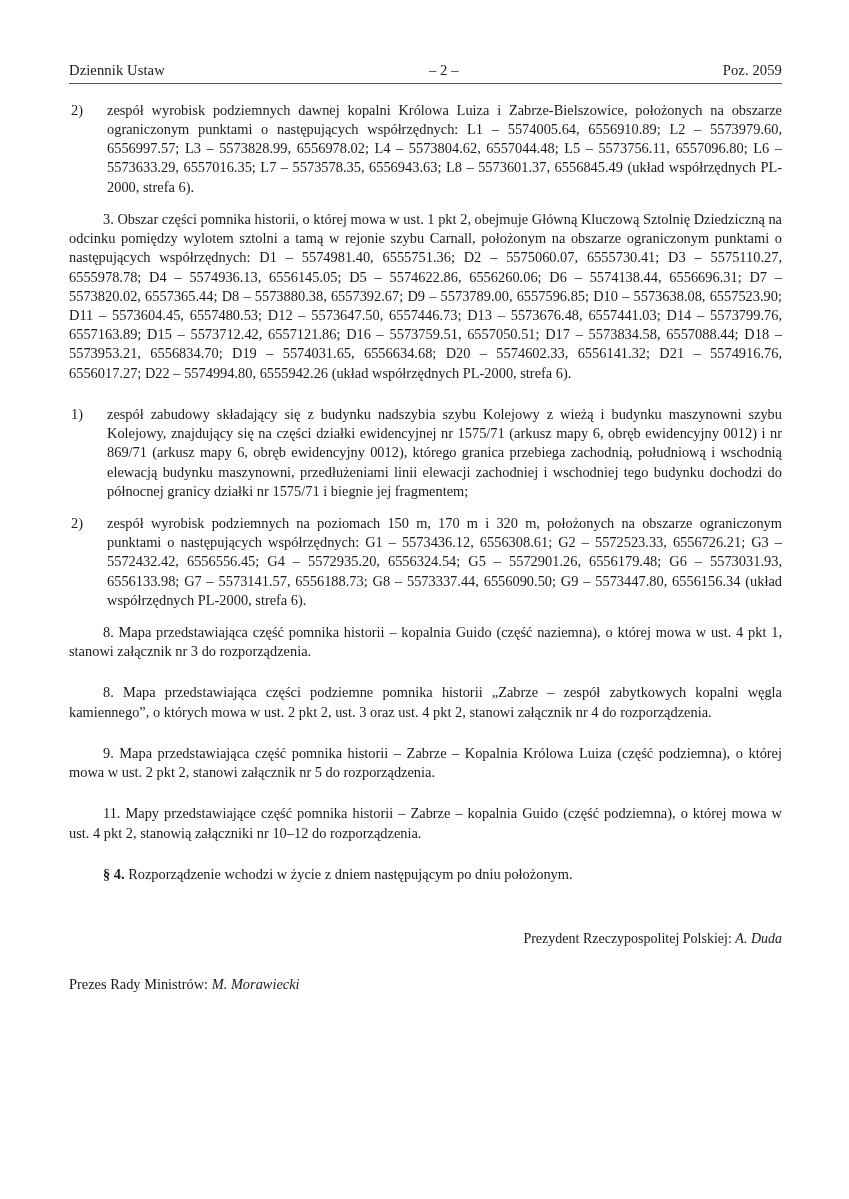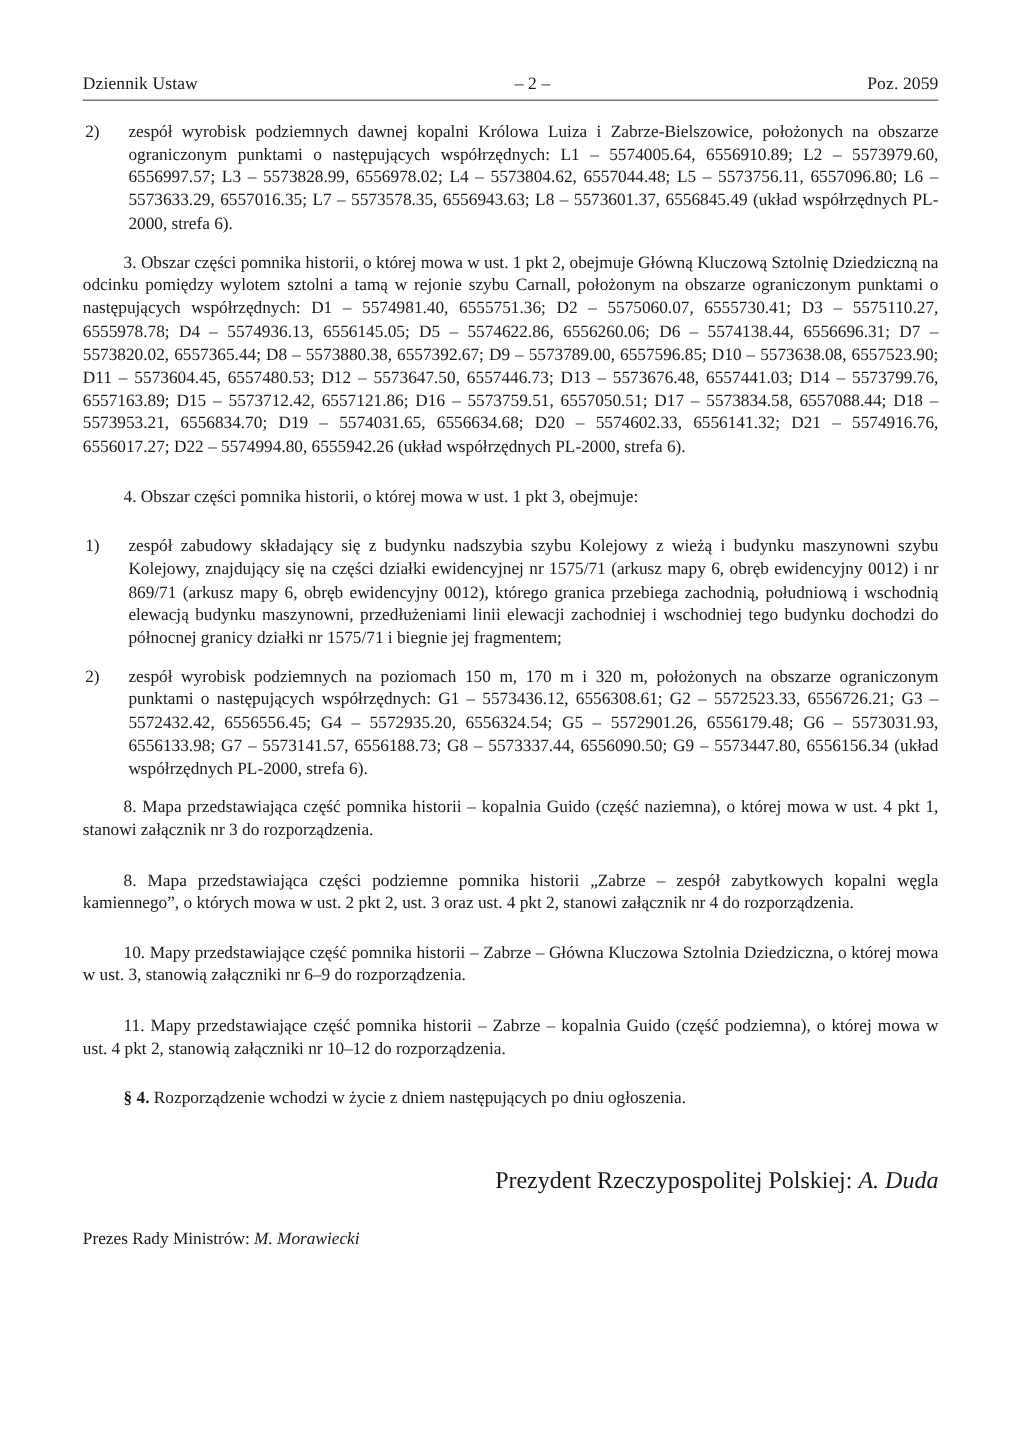--- a/index.html
+++ b/index.html
@@ -74,21 +74,21 @@
     text-align: justify;
   }
   .para.loose { margin-bottom: 22px; }
 
   .para b { font-weight: bold; }
 
   
   .sig-right {
     margin-top: 46px;
     text-align: right;
-    font-size: 20px;
+    font-size: 14px;
   }
   .sig-left {
     margin-top: 26px;
     text-align: left;
     font-size: 14.4px;
   }
   .ital { font-style: italic; }
 </style>
 </head>
 <body>
@@ -103,37 +103,36 @@
 
   <div class="content">
 
     <div class="listitem">
       <span class="marker">2)</span>
       <span class="itemtext">zespół wyrobisk podziemnych dawnej kopalni Królowa Luiza i Zabrze-Bielszowice, położonych na obszarze ograniczonym punktami o następujących współrzędnych: L1 – 5574005.64, 6556910.89; L2 – 5573979.60, 6556997.57; L3 – 5573828.99, 6556978.02; L4 – 5573804.62, 6557044.48; L5 – 5573756.11, 6557096.80; L6 – 5573633.29, 6557016.35; L7 – 5573578.35, 6556943.63; L8 – 5573601.37, 6556845.49 (układ współrzędnych PL-2000, strefa 6).</span>
     </div>
 
     <div class="para loose">3. Obszar części pomnika historii, o której mowa w ust. 1 pkt 2, obejmuje Główną Kluczową Sztolnię Dziedziczną na odcinku pomiędzy wylotem sztolni a tamą w rejonie szybu Carnall, położonym na obszarze ograniczonym punktami o następujących współrzędnych: D1 – 5574981.40, 6555751.36; D2 – 5575060.07, 6555730.41; D3 – 5575110.27, 6555978.78; D4 – 5574936.13, 6556145.05; D5 – 5574622.86, 6556260.06; D6 – 5574138.44, 6556696.31; D7 – 5573820.02, 6557365.44; D8 – 5573880.38, 6557392.67; D9 – 5573789.00, 6557596.85; D10 – 5573638.08, 6557523.90; D11 – 5573604.45, 6557480.53; D12 – 5573647.50, 6557446.73; D13 – 5573676.48, 6557441.03; D14 – 5573799.76, 6557163.89; D15 – 5573712.42, 6557121.86; D16 – 5573759.51, 6557050.51; D17 – 5573834.58, 6557088.44; D18 – 5573953.21, 6556834.70; D19 – 5574031.65, 6556634.68; D20 – 5574602.33, 6556141.32; D21 – 5574916.76, 6556017.27; D22 – 5574994.80, 6555942.26 (układ współrzędnych PL-2000, strefa 6).</div>
 
-    <div class="para loose">4. Obszar części pomnika historii, o której mowa w ust. 1 pkt 3, obejmuje:</div>
 
     <div class="listitem">
       <span class="marker">1)</span>
       <span class="itemtext">zespół zabudowy składający się z budynku nadszybia szybu Kolejowy z wieżą i budynku maszynowni szybu Kolejowy, znajdujący się na części działki ewidencyjnej nr 1575/71 (arkusz mapy 6, obręb ewidencyjny 0012) i nr 869/71 (arkusz mapy 6, obręb ewidencyjny 0012), którego granica przebiega zachodnią, południową i wschodnią elewacją budynku maszynowni, przedłużeniami linii elewacji zachodniej i wschodniej tego budynku dochodzi do północnej granicy działki nr 1575/71 i biegnie jej fragmentem;</span>
     </div>
 
     <div class="listitem">
       <span class="marker">2)</span>
       <span class="itemtext">zespół wyrobisk podziemnych na poziomach 150 m, 170 m i 320 m, położonych na obszarze ograniczonym punktami o następujących współrzędnych: G1 – 5573436.12, 6556308.61; G2 – 5572523.33, 6556726.21; G3 – 5572432.42, 6556556.45; G4 – 5572935.20, 6556324.54; G5 – 5572901.26, 6556179.48; G6 – 5573031.93, 6556133.98; G7 – 5573141.57, 6556188.73; G8 – 5573337.44, 6556090.50; G9 – 5573447.80, 6556156.34 (układ współrzędnych PL-2000, strefa 6).</span>
     </div>
 
     <div class="para loose">8. Mapa przedstawiająca część pomnika historii – kopalnia Guido (część naziemna), o której mowa w ust. 4 pkt 1, stanowi załącznik nr 3 do rozporządzenia.</div>
     <div class="para loose">8. Mapa przedstawiająca części podziemne pomnika historii „Zabrze – zespół zabytkowych kopalni węgla kamiennego”, o których mowa w ust. 2 pkt 2, ust. 3 oraz ust. 4 pkt 2, stanowi załącznik nr 4 do rozporządzenia.</div>
-    <div class="para loose">10. Mapy przedstawiające część pomnika historii – Zabrze – Główna Kluczowa Sztolnia Dziedziczna, o której mowa w ust. 3, stanowią załączniki nr 6–9 do rozporządzenia.</div>
+    <div class="para loose">9. Mapa przedstawiająca część pomnika historii – Zabrze – Kopalnia Królowa Luiza (część podziemna), o której mowa w ust. 2 pkt 2, stanowi załącznik nr 5 do rozporządzenia.</div>
     <div class="para loose">11. Mapy przedstawiające część pomnika historii – Zabrze – kopalnia Guido (część podziemna), o której mowa w ust. 4 pkt 2, stanowią załączniki nr 10–12 do rozporządzenia.</div>
 
-    <div class="para"><b>§ 4.</b><span> Rozporządzenie wchodzi w życie z dniem następujących po dniu ogłoszenia.</span></div>
+    <div class="para"><b>§ 4.</b><span> Rozporządzenie wchodzi w życie z dniem następującym po dniu położonym.</span></div>
 
     <div class="sig-right"><span>Prezydent Rzeczypospolitej Polskiej: </span><span class="ital">A. Duda</span></div>
 
     <div class="sig-left"><span>Prezes Rady Ministrów: </span><span class="ital">M. Morawiecki</span></div>
 
   </div>
 </div>
 
 </body></html>

